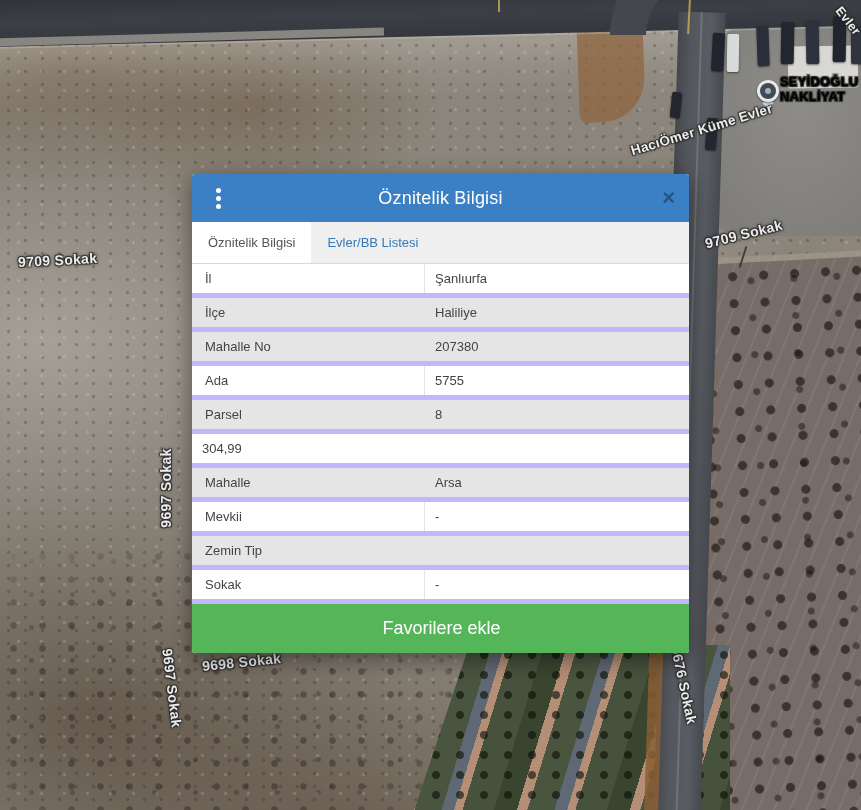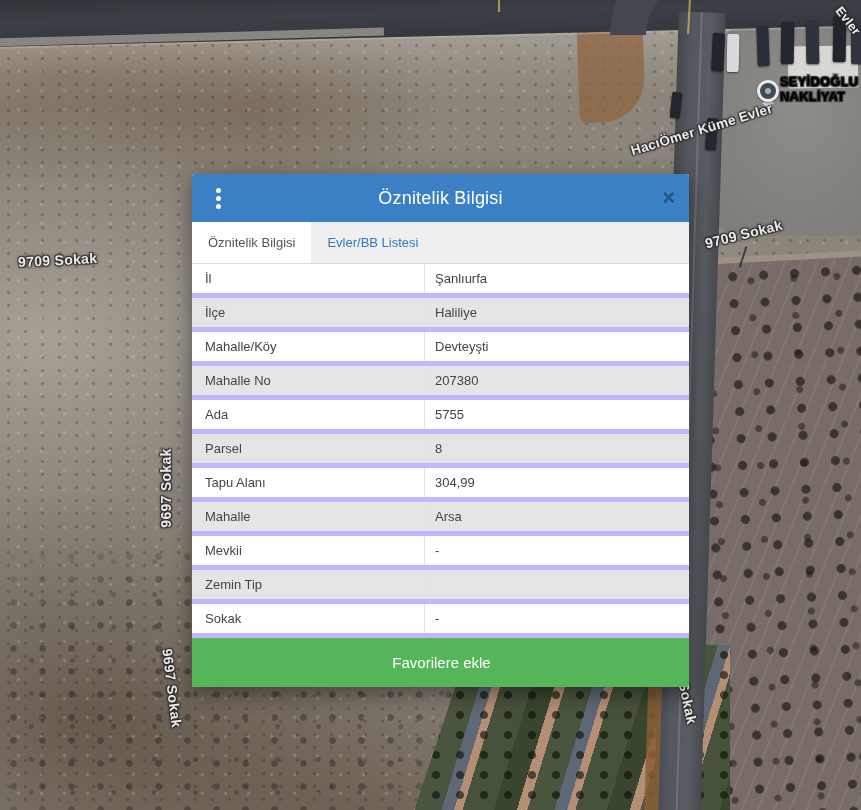--- a/index.html
+++ b/index.html
@@ -126,21 +126,21 @@
   .tab{display:flex;align-items:center;padding:0 16px;font-size:13px;cursor:pointer;}
   .tab.active{background:#fff;color:#555;}
   .tab.inactive{color:var(--tab-link,#337ab7);}
   .trow{display:flex;height:34px;background:#fff;border-bottom:5px solid #c4b5fd;
     font-size:13px;color:#444;}
   .trow.alt{background:#e5e5e5;}
   .tlabel{width:233px;padding-left:13px;display:flex;align-items:center;
     border-right:1px solid #e4e4e4;}
   .tvalue{flex:1;padding-left:10px;display:flex;align-items:center;}
   .fav-btn{display:block;width:100%;height:49px;border:none;cursor:pointer;
-    background:var(--btn-green,#55b559);color:#fff;font-size:15px;
+    background:var(--btn-green,#55b559);color:#fff;font-size:18px;
     font-family:"Liberation Sans",sans-serif;padding-left:8px;}
 </style>
 </head>
 <body>
 
 <div class="stage">
 
   <div class="map-base"></div>
   <div class="speck-a"></div>
   <div class="speck-b"></div>
@@ -204,38 +204,33 @@
     </div>
     <div id="attr-table">
         <div class="trow">
     <div class="tlabel">İl</div>
     <div class="tvalue">Şanlıurfa</div>
   </div>
         <div class="trow alt">
     <div class="tlabel">İlçe</div>
     <div class="tvalue">Haliliye</div>
   </div>
-        <div class="trow">
-    <div class="tlabel">Mahalle/Köy</div>
-    <div class="tvalue">Devteyşti</div>
-  </div>
         <div class="trow alt">
     <div class="tlabel">Mahalle No</div>
     <div class="tvalue">207380</div>
   </div>
         <div class="trow">
     <div class="tlabel">Ada</div>
     <div class="tvalue">5755</div>
   </div>
         <div class="trow alt">
     <div class="tlabel">Parsel</div>
     <div class="tvalue">8</div>
   </div>
         <div class="trow">
-    <div class="tlabel">Tapu Alanı</div>
     <div class="tvalue">304,99</div>
   </div>
         <div class="trow alt">
     <div class="tlabel">Mahalle</div>
     <div class="tvalue">Arsa</div>
   </div>
         <div class="trow">
     <div class="tlabel">Mevkii</div>
     <div class="tvalue">-</div>
   </div>

